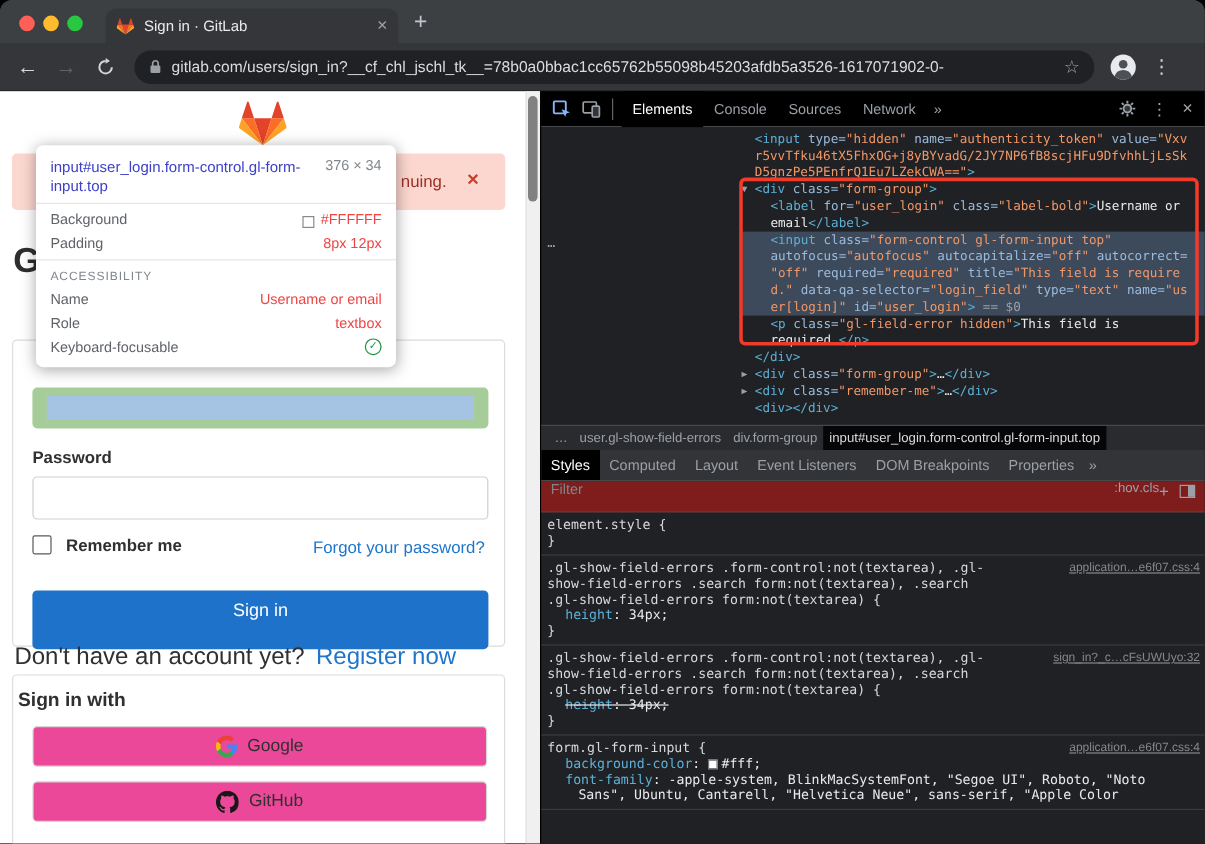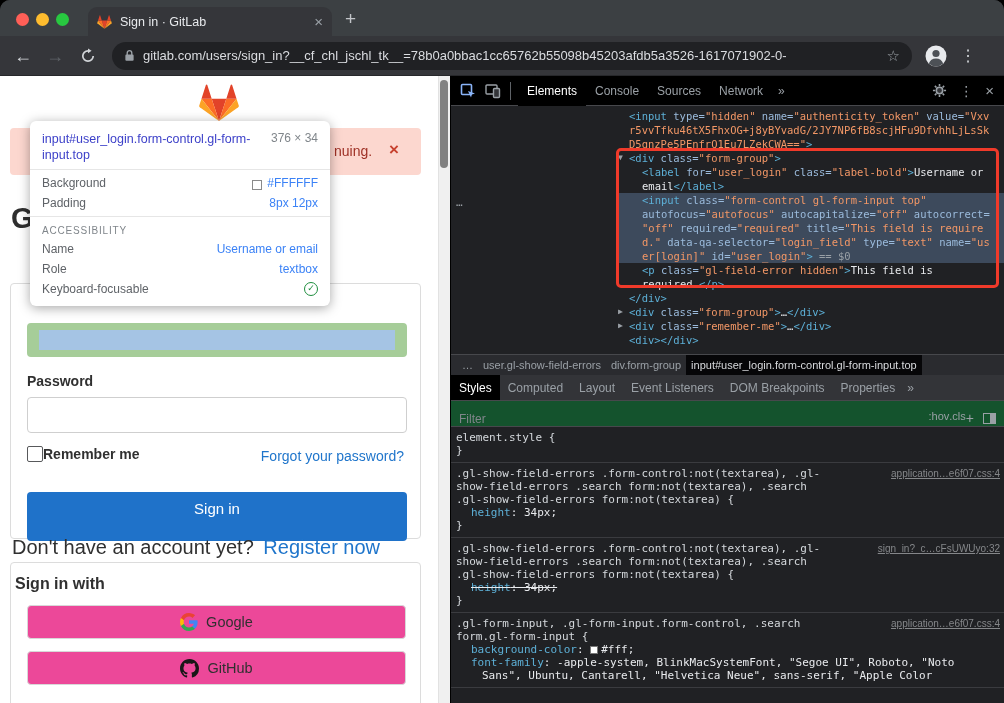--- a/index.html
+++ b/index.html
@@ -36,41 +36,41 @@
   .alert-text{position:absolute;left:324px;top:15px;color:#9e3025;font-size:14px}
   .alert-close{position:absolute;right:22px;top:12px;color:#c7402e;font-size:17px;font-weight:bold}
   .page-h{position:absolute;left:11px;top:126px;font-size:29px;font-weight:600;color:#2e2e2e}
   .card{border:1px solid #dcdcdc;border-radius:4px;background:#fff;position:absolute}
   .card1{left:10px;top:207px;width:411px;height:256px}
   .inspected{position:absolute;left:16px;top:39px;width:380px;height:34px;border-radius:4px;background:#a5c4e4;border:7px solid #a6cd99;border-left-width:12px;border-right-width:12px}
   .pw-label{position:absolute;left:16px;top:89px;font-weight:bold;font-size:14px;color:#303030}
   .pw-input{position:absolute;left:16px;top:113px;width:380px;height:36px;border:1px solid #cfcfcf;border-radius:4px;background:#fff}
   .remember{position:absolute;left:16px;top:162px;display:flex;align-items:center}
   .checkbox{width:16px;height:16px;border:1px solid #58595b;border-radius:2px;background:#fff}
-  .remember-label{font-weight:bold;font-size:14px;color:#303030;margin-left:0}
+  .remember-label{font-weight:bold;font-size:14px;color:#303030;margin-left:12px}
   .forgot{position:absolute;right:16px;top:164px;color:#1f75cb;font-size:14px}
   .signin{position:absolute;left:16px;top:208px;width:380px;height:49px;background:#1f72c9;border-radius:4px;color:#fff;font-size:15px;text-align:center;line-height:33px}
   .register{position:absolute;left:12px;top:460px;font-size:20px;color:#303030}
   .register a,.reg-link{color:#1f75cb;text-decoration:none;margin-left:4px}
   .card2{left:10px;top:486px;width:411px;height:160px}
   .sw-title{position:absolute;left:4px;top:12px;font-size:16px;font-weight:bold;color:#303030}
   .sso-btn{position:absolute;left:16px;width:379px;height:34px;border:1px solid #d8d8d8;border-radius:4px;background:#ec4899;display:flex;align-items:center;justify-content:center;gap:8px;font-size:14.5px;color:#303030}
   .g-btn{top:42px}.gh-btn{top:88px}
   .page-scrollbar{position:absolute;right:0;top:0;width:12px;height:627px;background:#f0f0f0;border-left:1px solid #e2e2e2}
   .page-thumb{position:absolute;right:2px;top:4px;width:8px;height:88px;background:#818181;border-radius:4px}
 
   
   .tooltip{position:absolute;left:30px;top:45px;width:300px;background:#fff;border-radius:6px;box-shadow:0 2px 12px rgba(0,0,0,.35);padding:10px 12px 10px 12px;z-index:10}
   .tip-head{display:flex;justify-content:space-between}
   .tip-sel{width:210px;color:#3d41c9;font-size:12.5px;font-weight:500;line-height:16px;word-break:break-all}
   .tip-dims{color:#80868b;font-size:12px;white-space:nowrap}
   .tip-hr{border-top:1px solid #e6e6e6;margin:6px -12px 0 -12px}
   .tip-row{display:flex;justify-content:space-between;align-items:center;margin-top:5px;font-size:12px;height:15px}
   .tip-label{color:#5f6368}
-  .tip-val{color:#3b82f6;display:flex;align-items:flex-end;gap:5px}
+  .tip-val{color:#ef4444;display:flex;align-items:flex-end;gap:5px}
   .swatch-sm{width:10px;height:10px;border:1px solid #8a8a8a;display:inline-block;background:#fff}
   .tip-sec{color:#80868b;font-size:10px;letter-spacing:.8px;margin-top:8px}
   .green-check{width:14px;height:14px;border:1.5px solid #1e8e3e;border-radius:50%;color:#1e8e3e;font-size:9px;line-height:11px;text-align:center}
 
   
   .devtools{position:absolute;left:450px;top:0;width:554px;height:627px;background:#202124;border-left:1px solid #000}
   .dt-toolbar{position:absolute;top:0;left:0;width:100%;height:30px;background:#000000;border-bottom:1px solid #47484c;display:flex;align-items:center}
   .dt-ico{margin-left:9px;display:flex}
   .dt-sep{width:1px;height:18px;background:#5f6368;margin:0 7px 0 9px}
   .dt-tab{height:30px;line-height:30px;padding:0 9px;color:#9aa0a6;font-size:12px;white-space:nowrap}
@@ -91,21 +91,21 @@
 
   .crumbs{position:absolute;top:278px;left:0;width:100%;height:21px;background:#2a2b2f;border-top:1px solid #47484c;display:flex;align-items:center;font-size:11px;color:#9aa0a6;padding-left:6px;overflow:hidden}
   .crumb{padding:0 5px;height:21px;line-height:21px;white-space:nowrap}
   .crumb.active{background:#060608;color:#d8dadd}
 
   .sbtabs{position:absolute;top:299px;left:0;width:100%;height:26px;background:#333438;border-bottom:1px solid #47484c;display:flex;overflow:hidden}
   .sbtab{line-height:26px;padding:0 8px;font-size:12px;color:#9aa0a6;white-space:nowrap}
   .sbtab.active{background:#000;color:#fff}
   .sb-more{line-height:26px;color:#9aa0a6;font-size:12px;padding:0 4px}
 
-  .filterbar{position:absolute;top:325px;left:0;width:100%;height:26px;background:#14532d;border-bottom:1px solid #47484c;display:flex;align-items:flex-end;padding:0 8px}
+  .filterbar{position:absolute;top:325px;left:0;width:100%;height:26px;background:#7f1d1d;border-bottom:1px solid #47484c;display:flex;align-items:flex-start;padding:0 8px}
   .filter-input{background:transparent;border:none;outline:none;color:#e8eaed;font-size:12px;width:220px;font-family:"Liberation Sans",sans-serif}
   .filter-input::placeholder{color:#80868b}
   .filter-right{margin-left:auto;display:flex;gap:9px;align-items:center;color:#9aa0a6;font-size:11px}
   .toggle{color:#9aa0a6}
   .plus-t{font-size:14px}
   .panel-toggle{width:13px;height:11px;border:1px solid #9aa0a6;position:relative}
   .panel-toggle::after{content:"";position:absolute;right:0;top:0;width:5px;height:100%;background:#9aa0a6}
 
   .styles{position:absolute;top:351px;left:0;width:100%;height:276px;font-family:"DejaVu Sans Mono",monospace;font-size:11px;overflow:hidden}
   .rule{position:relative;border-bottom:1px solid #3a3b3f;padding:4px 4px 5px 5px;line-height:13px}
@@ -381,21 +381,20 @@
             <div class="rule">
               <span class="rlink">sign_in?_c…cFsUWUyo:32</span>
               <div class="rsel">.gl-show-field-errors .form-control:not(textarea), .gl-</div>
               <div class="rsel">show-field-errors .search form:not(textarea), .search</div>
               <div class="rsel">.gl-show-field-errors form:not(textarea) {</div>
               <div class="rprop struck"><span class="pname">height</span>: <span class="pval">34px;</span></div>
               <div class="rsel">}</div>
             </div>
             <div class="rule">
               <span class="rlink">application…e6f07.css:4</span>
-              <div class="rsel">.gl-form-input, .gl-form-input.form-control, .search</div>
               <div class="rsel">form.gl-form-input {</div>
               <div class="rprop"><span class="pname">background-color</span>: <span class="swatch" style="background: rgb(255, 255, 255);"></span><span class="pval">#fff;</span></div>
               <div class="rprop"><span class="pname">font-family</span>: <span class="pval">-apple-system, BlinkMacSystemFont, "Segoe UI", Roboto, "Noto</span></div>
               <div class="rcont">Sans", Ubuntu, Cantarell, "Helvetica Neue", sans-serif, "Apple Color</div>
             </div>
           </div>
       </div>
 
     </div>
   </div>

